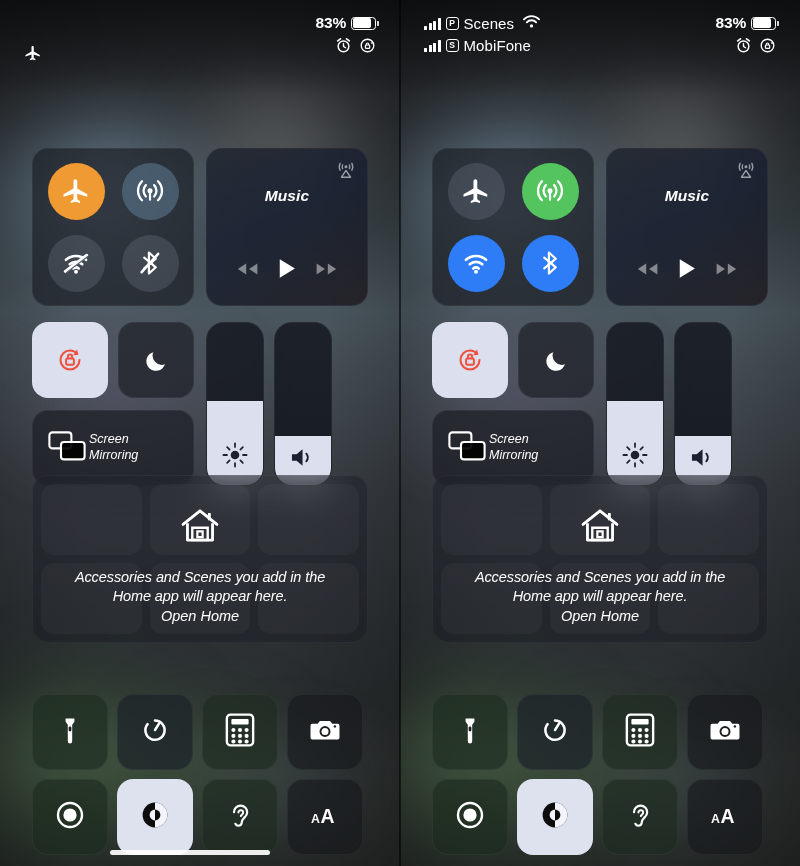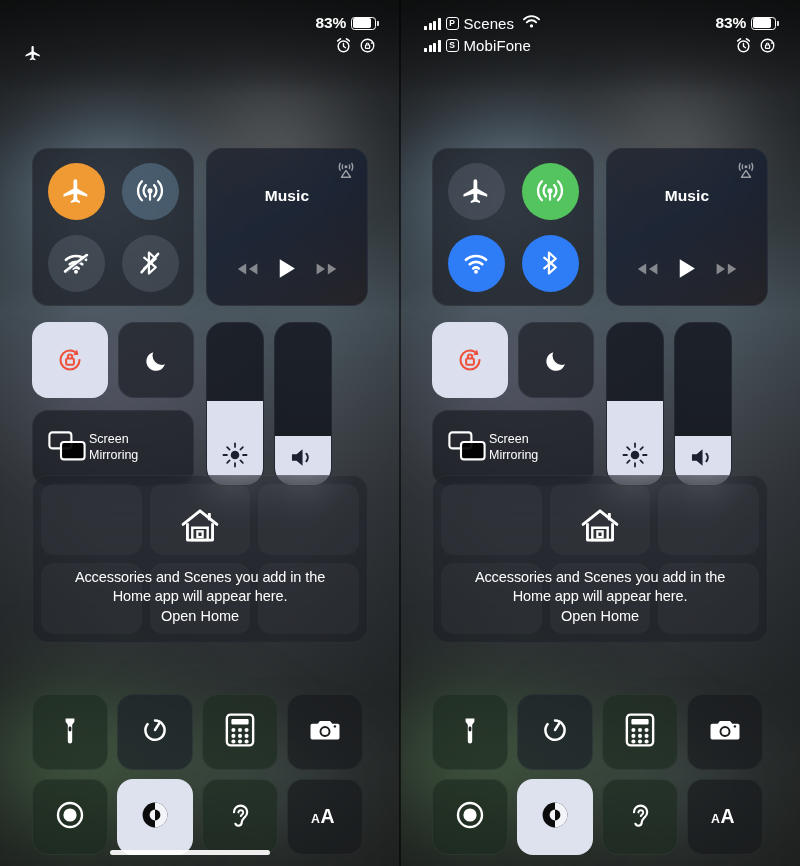--- a/index.html
+++ b/index.html
@@ -103,20 +103,21 @@
   .status-icons svg { display:block; }
 
   
   .cc { position:absolute; left:0; top:0; width:100%; height:100%; z-index:4; }
 
   .mod {
     position:absolute; border-radius:16px;
     background:rgba(22,24,30,0.62);
     backdrop-filter:blur(18px);
     border:0.5px solid rgba(255,255,255,0.05);
+    font-style:italic;
   }
 
   
   .m-conn { left:32px; top:148px; width:162px; height:158px; padding:10px; }
   .conn-grid { display:grid; grid-template-columns:1fr 1fr; grid-template-rows:1fr 1fr; gap:8px; height:100%; }
   .circ {
     border-radius:50%; width:57px; height:57px; justify-self:center; align-self:center;
     display:flex; align-items:center; justify-content:center;
   }
   .circ.off   { background:rgba(120,132,146,0.28); }

